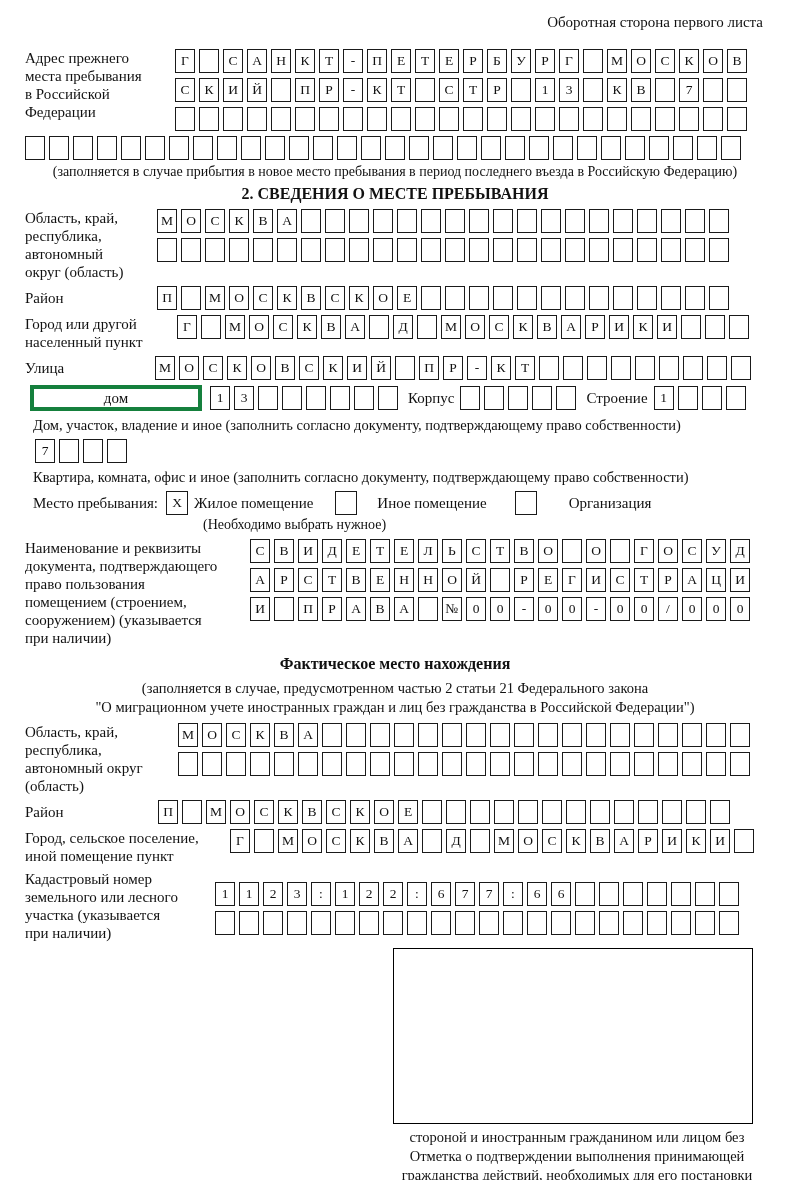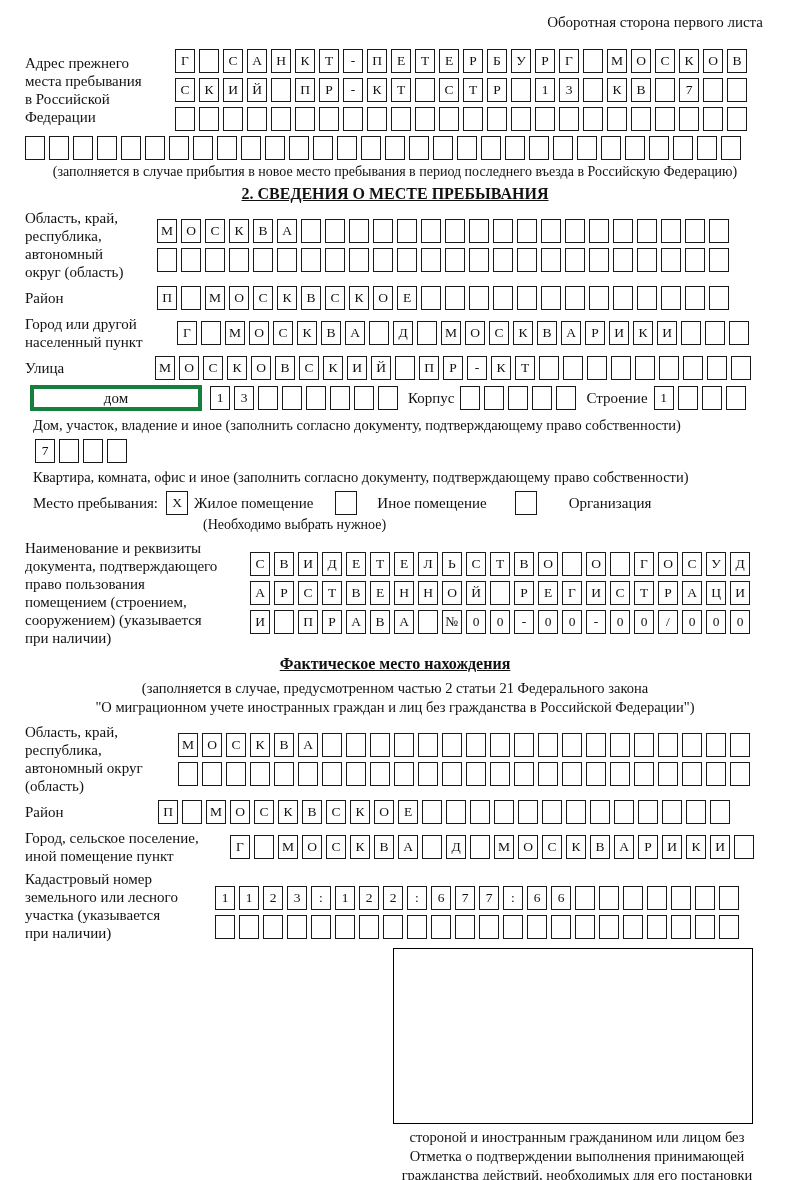--- a/index.html
+++ b/index.html
@@ -2,31 +2,31 @@
 <html><head>
 <meta charset="utf-8">
 <style>
   html,body { margin:0; padding:0; background:#ffffff; }
   .page {
     position:relative; width:800px; height:1180px; overflow:hidden;
     box-sizing:border-box; padding:14px 35px 0 25px;
     font-family:"Liberation Serif","DejaVu Serif",serif; color:#111;
   }
   .hdr { text-align:right; font-size:15px; padding-right:2px; margin-bottom:18px; }
-  .row { display:flex; align-items:center; margin-bottom:5px; }
+  .row { display:flex; align-items:flex-start; margin-bottom:5px; }
   .flabel { font-size:15px; line-height:18px; flex:0 0 auto; }
   .cells { display:flex; gap:4px; flex-wrap:nowrap; }
   .cell {
     flex:0 0 20px; box-sizing:border-box; width:20px; height:24px;
     border:1px solid #1a1a1a; display:flex; align-items:center; justify-content:center;
     font-size:13.5px; line-height:1; background:#fff;
   }
   .rowscol { display:flex; flex-direction:column; gap:5px; }
   .note { text-align:center; font-size:14px; line-height:18px; margin:2px 0 4px 0; }
-  .sectitle { text-align:center; font-weight:bold; font-size:16px; margin:2px 0 6px 0;text-decoration:underline; }
+  .sectitle { text-align:center; font-weight:bold; font-size:16px; margin:2px 0 6px 0; }
   .widebox {
     box-sizing:border-box; border:4px solid #15803d; height:26px;
     display:flex; align-items:center; justify-content:center; font-size:15px;
   }
   .caption { font-size:14.5px; line-height:18px; margin:1px 0 5px 8px; }
   .inline-lbl { font-size:15px; line-height:24px; }
   .hint { font-size:14px; margin:0 0 6px 178px; }
   .centernote { text-align:center; font-size:14.5px; line-height:19px; }
   .stamp-area { position:relative; margin-top:6px; height:270px; }
   .stampbox { position:absolute; left:368px; top:0; width:358px; height:174px; border:1.5px solid #000; }

